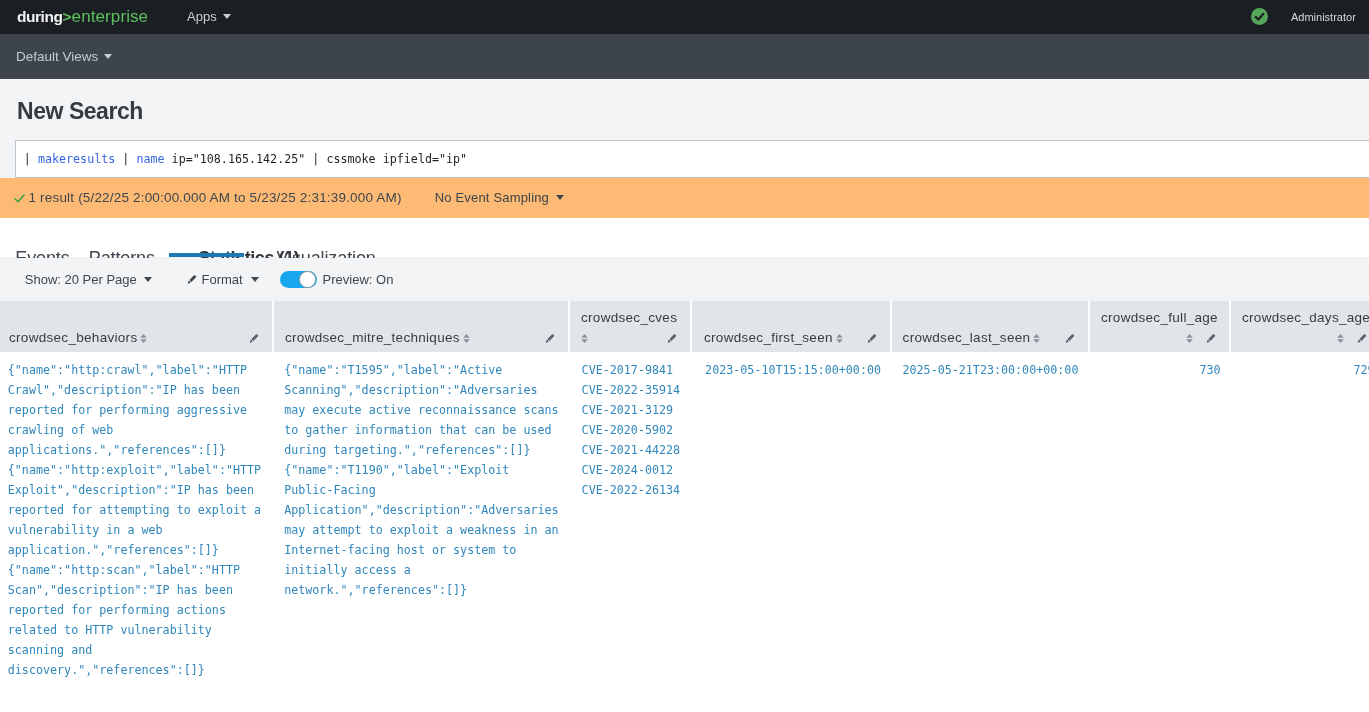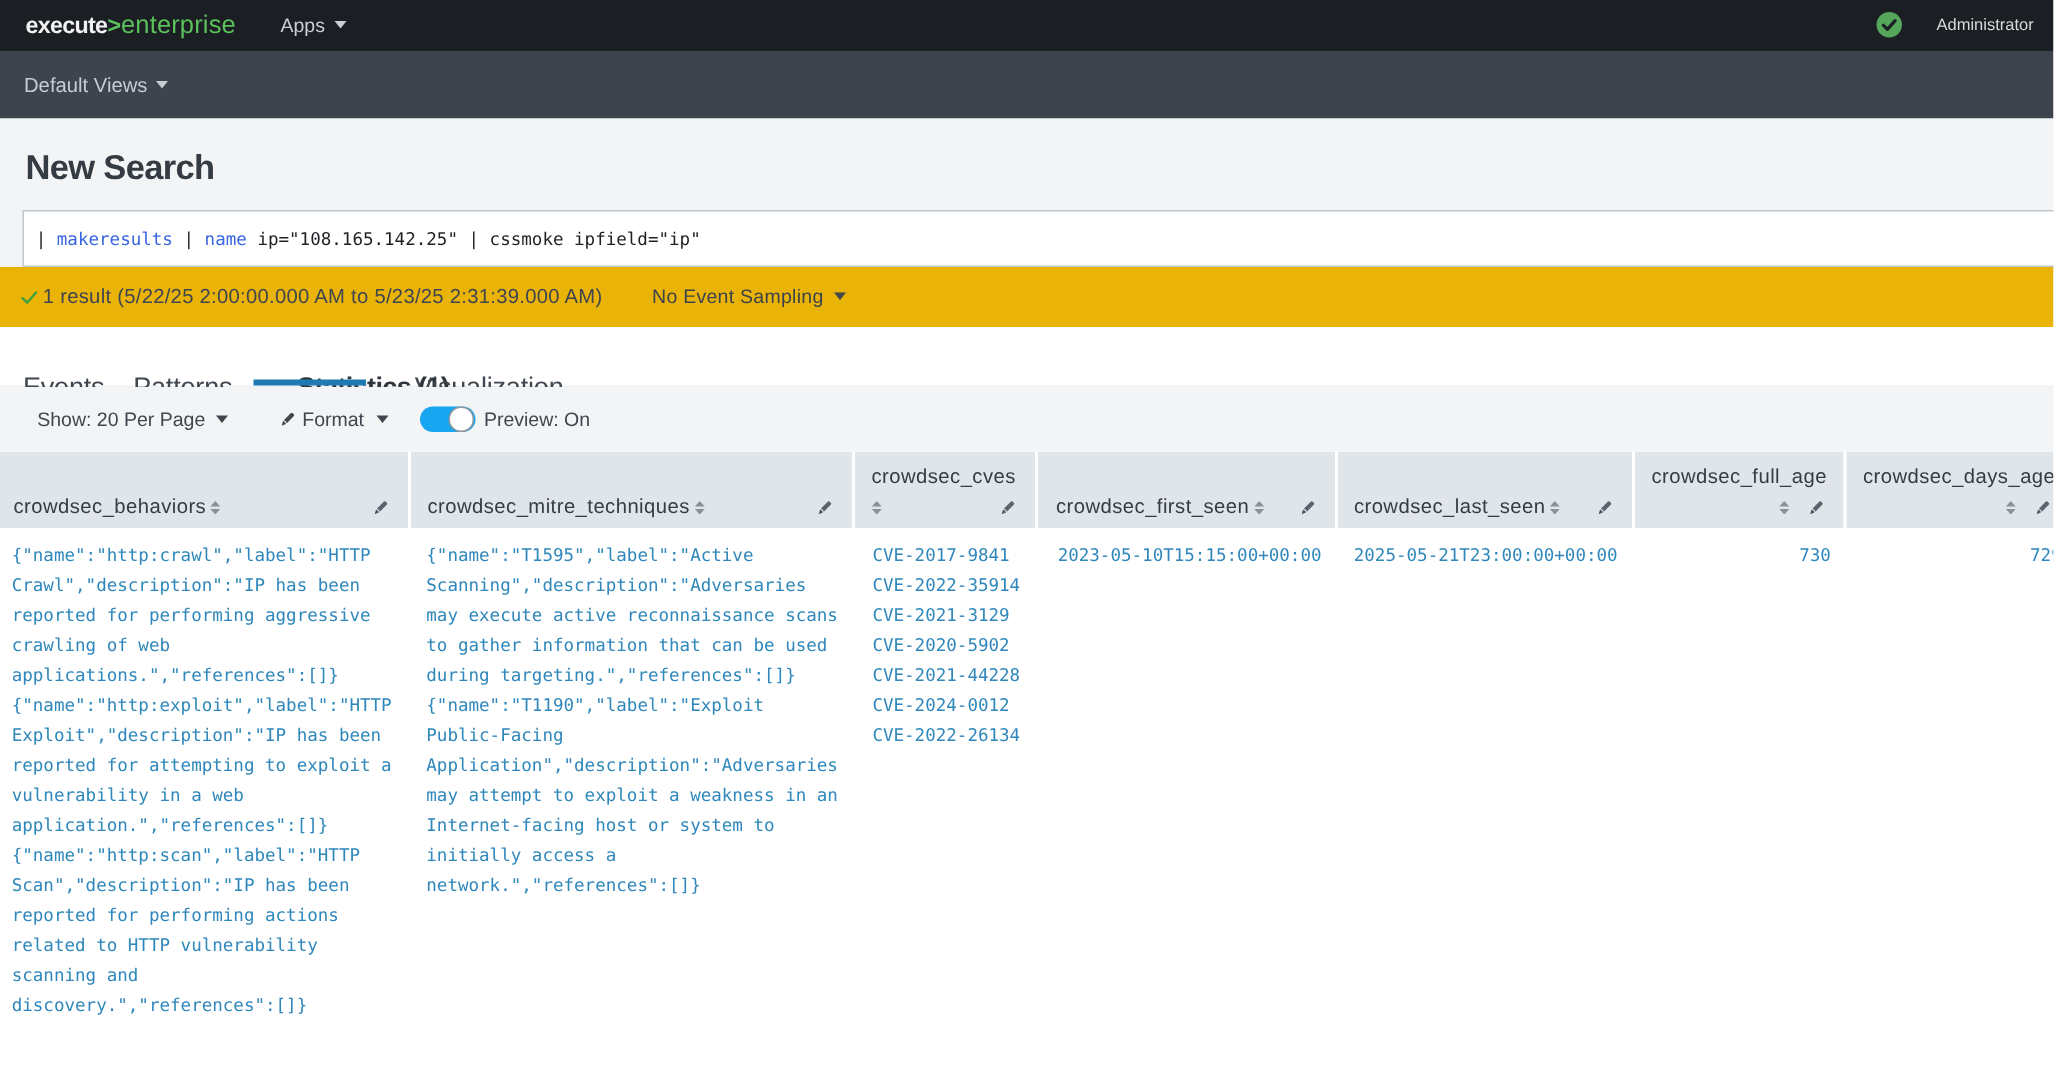--- a/index.html
+++ b/index.html
@@ -28,21 +28,21 @@
   .titlebar { position:relative; height:61px; background:#f2f4f5; }
   .page-title { position:absolute; left:17px; top:19px; font-size:23px; font-weight:bold; color:#343b42; letter-spacing:-0.45px; }
 
   
   .searchrow { position:relative; height:38px; background:#f2f4f5; }
   .searchbox { position:absolute; left:15px; top:0; width:1360px; height:38px; background:#ffffff; border:1px solid #bfc6cd; }
   .query { position:absolute; left:7.8px; top:0; height:36px; line-height:36px; font-family:"DejaVu Sans Mono", monospace; font-size:11.7px; color:#1d2024; white-space:pre; }
   .query .cmd { color:#3865e0; }
 
   
-  .resultsrow { position:relative; height:40px; background:#eab308; font-size:13px; color:#3f464e;padding-left:40px; }
+  .resultsrow { position:relative; height:40px; background:#fdba74; font-size:13px; color:#3f464e;padding-left:40px; }
   .job-check { position:absolute; left:14px; top:15.5px; }
   .job-summary { position:absolute; left:28.5px; top:0; height:40px; line-height:40px; font-size:13.5px; letter-spacing:0.18px; }
   .sampling-menu { position:absolute; left:434.7px; top:0; height:40px; line-height:40px; cursor:pointer; color:#3c434a; letter-spacing:0.18px; }
   .sampling-menu .caret { margin-left:7px; vertical-align:middle; margin-bottom:2px; }
 
   
   .tabsrow { position:relative; height:40px; background:#ffffff; border-bottom:1px solid #eef0f2; }
   .tab { position:absolute; top:16px; height:40px; line-height:48px; font-size:18px; letter-spacing:-0.12px; color:#3f464e; cursor:pointer; white-space:nowrap; }
   .tab.active { font-weight:bold; color:#2f353b; letter-spacing:-0.42px;margin-left:28px; }
   .tab-underline { position:absolute; height:4px; background:#1d7ab2; bottom:0; }
@@ -96,21 +96,21 @@
 
   
   .caret { display:inline-block; width:0; height:0; border-left:4.5px solid transparent; border-right:4.5px solid transparent; border-top:5px solid #3f464e; }
 </style>
 </head>
 <body>
 
 <div class="page">
 
   <header class="topbar">
-    <div class="logo"><span class="brand">execute</span><span class="gt">&gt;</span><span class="product">enterprise</span></div>
+    <div class="logo"><span class="brand">during</span><span class="gt">&gt;</span><span class="product">enterprise</span></div>
     <div class="apps-menu"><span>Apps</span><span class="caret"></span></div>
     <div class="health-badge">
       <svg width="17" height="17" viewBox="0 0 17 17">
         <polyline points="4.6,8.9 7.3,11.5 12.4,5.8" fill="none" stroke="#1b1f23" stroke-width="2.2" stroke-linecap="round" stroke-linejoin="round"></polyline>
       </svg>
     </div>
     <div class="user-menu"><span>Administrator</span></div>
   </header>
 
   <div class="appbar">

